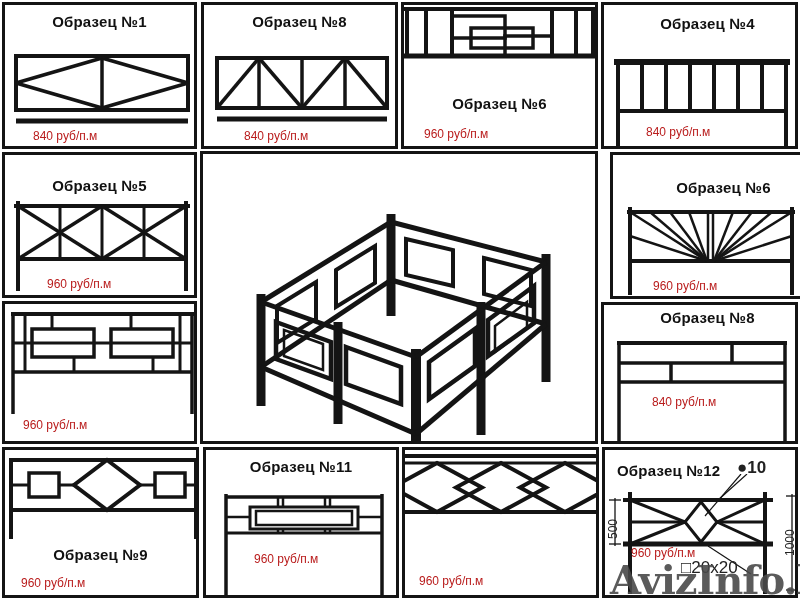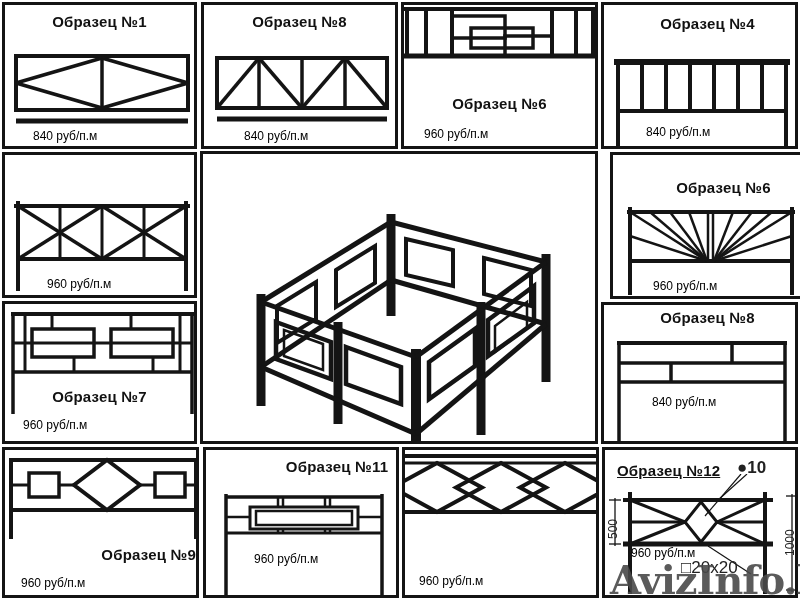--- a/index.html
+++ b/index.html
@@ -1,21 +1,21 @@
 <!DOCTYPE html>
 <html><head>
 <meta charset="utf-8">
 <style>
   html,body{margin:0;padding:0;background:#fff;}
   #page{position:relative;width:800px;height:600px;background:#fff;overflow:hidden;
         font-family:"Liberation Sans",sans-serif;color:#141414;}
   .cell{position:absolute;background:#fff;border:3px solid #141414;box-sizing:border-box;overflow:hidden;}
   .title{position:absolute;width:100%;text-align:center;font-weight:700;font-size:15px;letter-spacing:.2px;color:#111;}
-  .title.left{width:auto;text-align:left;text-decoration:underline;}
-  .price{position:absolute;font-size:12px;color:#000000;white-space:nowrap;}
+  .title.left{width:auto;text-align:left;}
+  .price{position:absolute;font-size:12px;color:#b91c1c;white-space:nowrap;}
   .anno{position:absolute;font-size:17px;color:#222;white-space:nowrap;}
   .dim{position:absolute;font-size:12px;color:#222;transform:rotate(-90deg);transform-origin:center;white-space:nowrap;}
   svg{position:absolute;display:block;}
   svg line,svg rect,svg path,svg polygon,svg polyline{stroke:#141414;fill:none;}
   .wm{position:absolute;font-family:"DejaVu Serif",serif;font-weight:700;font-size:40px;
       letter-spacing:-1px;color:#4a4a4a;opacity:.9;z-index:40;white-space:nowrap;}
 </style>
 </head>
 <body>
 
@@ -80,20 +80,21 @@
       <line x1="54" y1="15" x2="54" y2="64" stroke-width="4"></line>
       <line x1="78" y1="15" x2="78" y2="64" stroke-width="4"></line>
       <line x1="102" y1="15" x2="102" y2="64" stroke-width="4"></line>
       <line x1="126" y1="15" x2="126" y2="64" stroke-width="4"></line>
       <line x1="150" y1="15" x2="150" y2="64" stroke-width="4"></line>
     </svg>
     <div class="price" style="left:42px;top:120px;">840 руб/п.м</div>
   </div>
 
   <div class="cell" style="left:2px;top:152px;width:195px;height:146px;">
+    <div class="title" style="top:22px;">Образец №5</div>
     <svg style="left:6px;top:44px;" width="182" height="96" viewBox="0 0 182 96">
       <line x1="7" y1="2" x2="7" y2="92" stroke-width="4"></line>
       <line x1="175" y1="2" x2="175" y2="92" stroke-width="4"></line>
       <line x1="3" y1="7" x2="179" y2="7" stroke-width="4"></line>
       <line x1="7" y1="60" x2="175" y2="60" stroke-width="4"></line>
       <line x1="49" y1="7" x2="49" y2="60" stroke-width="3"></line>
       <line x1="91" y1="7" x2="91" y2="60" stroke-width="3"></line>
       <line x1="133" y1="7" x2="133" y2="60" stroke-width="3"></line>
       <line x1="7" y1="7" x2="91" y2="60" stroke-width="3.5"></line>
       <line x1="7" y1="60" x2="91" y2="7" stroke-width="3.5"></line>
@@ -112,21 +113,20 @@
       <line x1="20" y1="6" x2="20" y2="64" stroke-width="3"></line>
       <line x1="175" y1="6" x2="175" y2="64" stroke-width="3"></line>
       <line x1="8" y1="35" x2="187" y2="35" stroke-width="3"></line>
       <rect x="27" y="21" width="62" height="28" stroke-width="3.5" fill="#fff"></rect>
       <rect x="106" y="21" width="62" height="28" stroke-width="3.5" fill="#fff"></rect>
       <line x1="47" y1="6" x2="47" y2="21" stroke-width="3"></line>
       <line x1="126" y1="6" x2="126" y2="21" stroke-width="3"></line>
       <line x1="69" y1="49" x2="69" y2="64" stroke-width="3"></line>
       <line x1="148" y1="49" x2="148" y2="64" stroke-width="3"></line>
     </svg>
-    <div class="title" style="top:84px;">Образец №7</div>
     <div class="price" style="left:18px;top:114px;">960 руб/п.м</div>
   </div>
 
   <div class="cell" style="left:200px;top:151px;width:398px;height:293px;">
     <svg style="left:0;top:0;" width="392" height="287" viewBox="0 0 392 287">
 
       <line x1="58" y1="140" x2="58" y2="252" stroke-width="9"></line>
       <line x1="188" y1="60" x2="188" y2="162" stroke-width="9"></line>
       <line x1="343" y1="100" x2="343" y2="228" stroke-width="9"></line>
       <line x1="213" y1="195" x2="213" y2="290" stroke-width="10"></line>
@@ -203,26 +203,26 @@
       <line x1="4" y1="6" x2="193" y2="6" stroke-width="4"></line>
       <line x1="6" y1="56" x2="191" y2="56" stroke-width="4"></line>
       <line x1="6" y1="31" x2="24" y2="31" stroke-width="3"></line>
       <line x1="54" y1="31" x2="70" y2="31" stroke-width="3"></line>
       <line x1="134" y1="31" x2="150" y2="31" stroke-width="3"></line>
       <line x1="180" y1="31" x2="191" y2="31" stroke-width="3"></line>
       <rect x="24" y="19" width="30" height="24" stroke-width="3.5"></rect>
       <rect x="150" y="19" width="30" height="24" stroke-width="3.5"></rect>
       <polygon points="102,6 135,31 102,56 69,31" stroke-width="4"></polygon>
     </svg>
-    <div class="title" style="top:96px;text-align:right;">Образец №9</div>
+    <div class="title" style="top:96px;">Образец №9</div>
     <div class="price" style="left:16px;top:126px;">960 руб/п.м</div>
   </div>
 
   <div class="cell" style="left:203px;top:447px;width:196px;height:151px;">
-    <div class="title" style="top:8px;padding-left:36px;">Образец №11</div>
+    <div class="title" style="top:8px;">Образец №11</div>
     <svg style="left:8px;top:40px;" width="180" height="110" viewBox="0 0 180 110">
       <line x1="12" y1="4" x2="12" y2="106" stroke-width="3.5"></line>
       <line x1="168" y1="4" x2="168" y2="106" stroke-width="3.5"></line>
       <line x1="12" y1="7" x2="168" y2="7" stroke-width="3.5"></line>
       <line x1="12" y1="43" x2="168" y2="43" stroke-width="3"></line>
       <rect x="36" y="17" width="108" height="22" stroke-width="3" fill="#fff"></rect>
       <rect x="42" y="21" width="96" height="14" stroke-width="2.5"></rect>
       <line x1="64" y1="7" x2="64" y2="17" stroke-width="2.5"></line>
       <line x1="69" y1="7" x2="69" y2="17" stroke-width="2.5"></line>
       <line x1="64" y1="39" x2="64" y2="43" stroke-width="2.5"></line>

